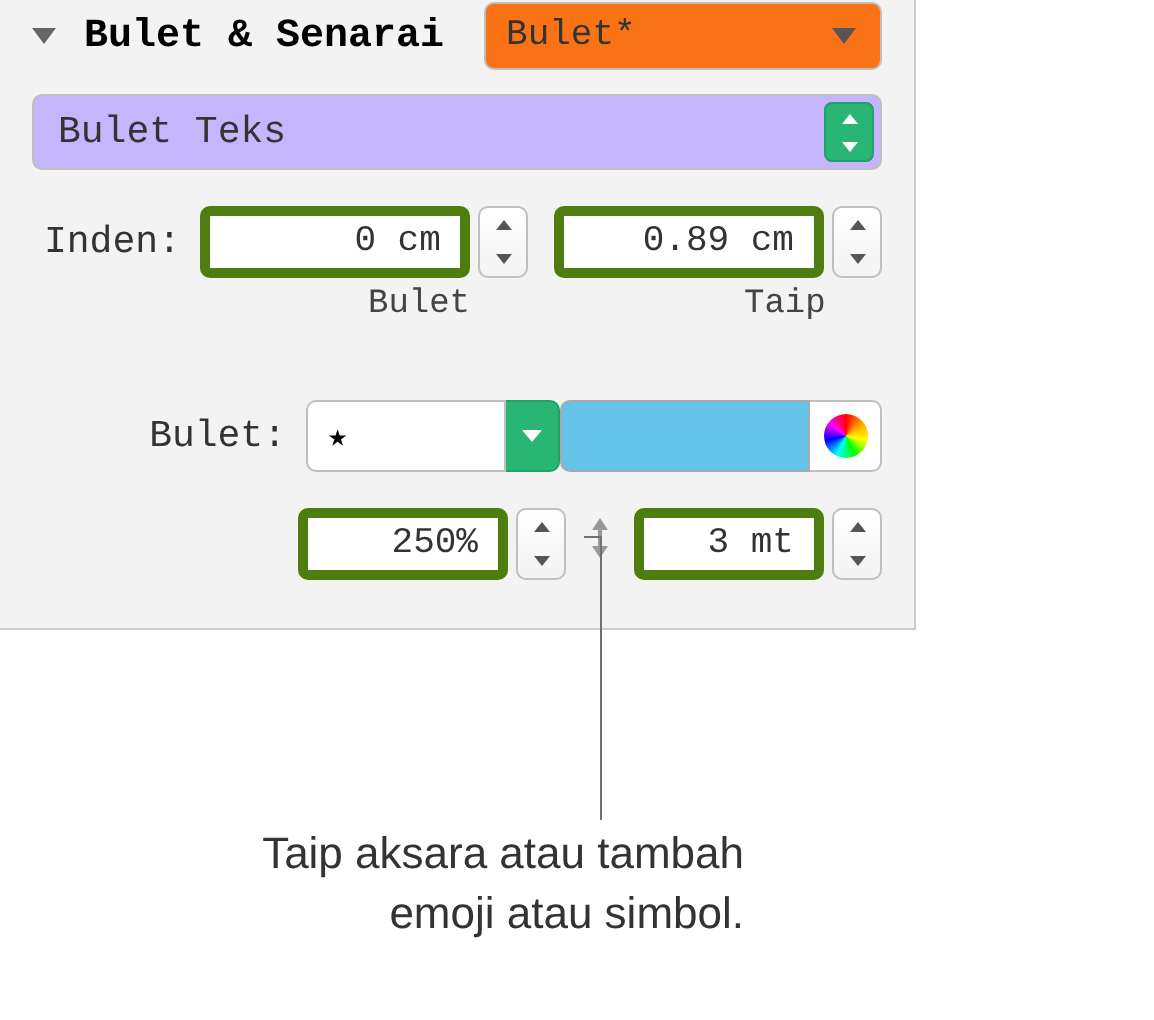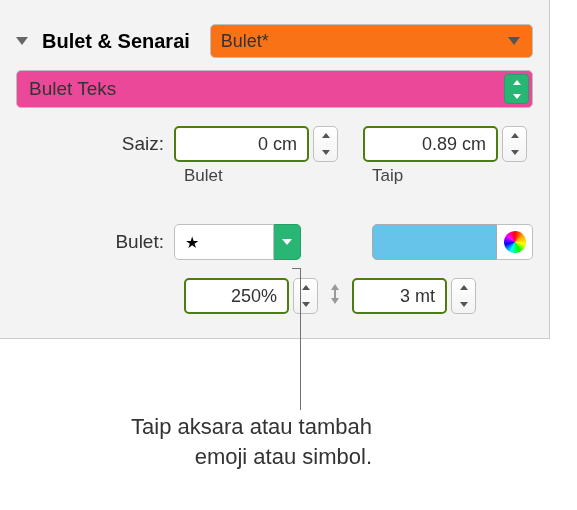--- a/index.html
+++ b/index.html
@@ -12,22 +12,23 @@
       background: #fff;
       width: 577px;
       height: 510px;
       position: relative;
     }
     .panel {
       background: #f3f3f3;
       border: 1px solid #ccc;
       border-top: none;
       border-left: none;
-      padding: 24px 16px 20px 16px;
-      width: 550px;
+      padding: 1px 16px 20px 16px;
+      width: 458px;
+      font-family: Liberation Mono, monospace;
     }
     .header-row {
       display: flex;
       align-items: center;
       gap: 10px;
       margin-bottom: 12px;
     }
     .disclosure {
       width: 0;
       height: 0;
@@ -62,21 +63,21 @@
       right: 12px;
       width: 0;
       height: 0;
       border-top: 8px solid #555;
       border-left: 6px solid transparent;
       border-right: 6px solid transparent;
     }
     .big-dropdown {
       width: 100%;
       height: 38px;
-      background: #ec4899;
+      background: #c4b5fd;
       border: 1px solid #bfbfbf;
       border-radius: 5px;
       display: flex;
       align-items: center;
       padding: 0 12px;
       font-size: 19px;
       color: #333;
       position: relative;
       margin-bottom: 18px;
     }
@@ -138,21 +139,21 @@
     .label.inden {
       width: 158px;
       padding-right: 10px;
     }
     .label.bulet {
       width: 158px;
       padding-right: 10px;
     }
     .input-box {
       background: #fff;
-      border: 2px solid #4d7c0f;
+      border: 5px solid #4d7c0f;
       border-radius: 5px;
       height: 36px;
       display: flex;
       align-items: center;
       justify-content: flex-end;
       padding: 0 10px;
       font-size: 18px;
       color: #333;
     }
     .input-group {
@@ -261,21 +262,21 @@
 
   <div class="big-dropdown">
     <span>Bulet Teks</span>
     <div class="stepper-btn green" style="position:absolute; right:3px; top:3px; height:30px; width:25px; border-radius:4px;">
       <div class="stepper-up"></div>
       <div class="stepper-down"></div>
     </div>
   </div>
 
   <div class="row">
-    <div class="label inden">Saiz:</div>
+    <div class="label inden">Inden:</div>
     <div class="input-group">
       <div class="input-box" style="width:135px;">
         <span>0 cm</span>
       </div>
       <div class="stepper-btn small">
         <div class="stepper-up"></div>
         <div class="stepper-down"></div>
       </div>
     </div>
     <div style="width:25px;"></div>

